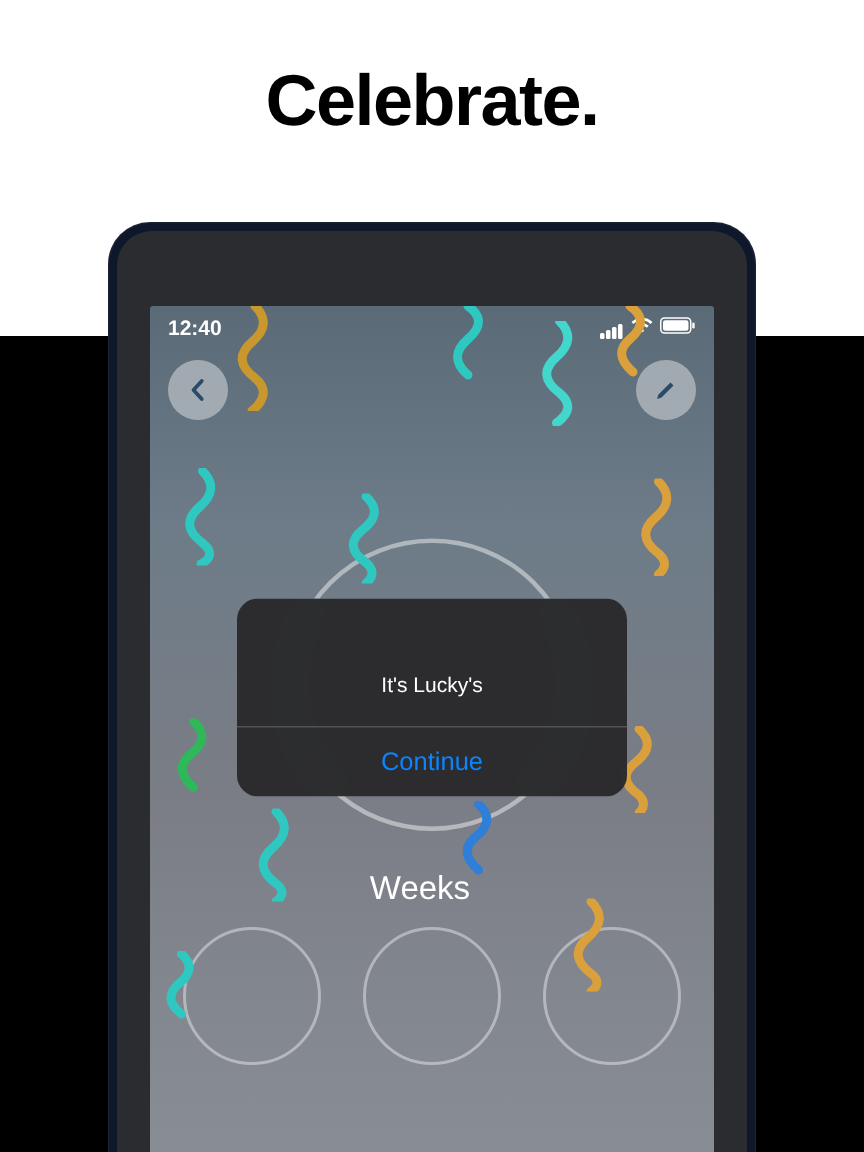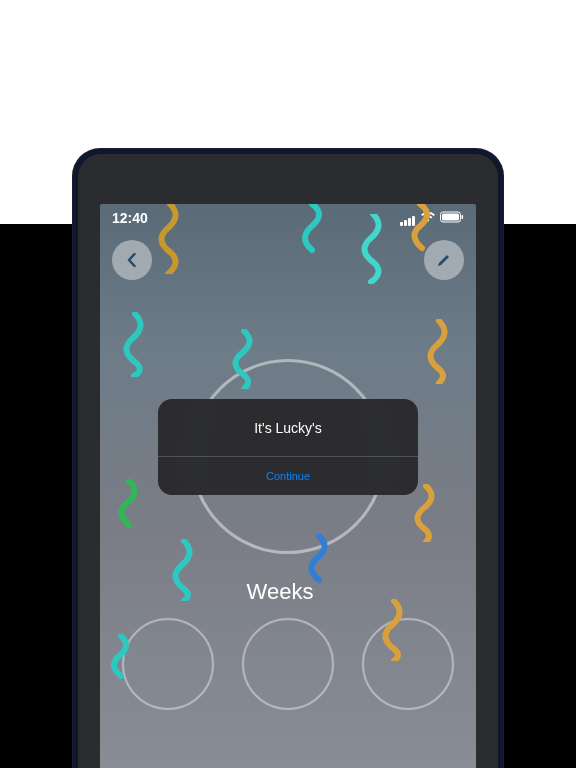--- a/index.html
+++ b/index.html
@@ -13,34 +13,35 @@
   .status-bar { position: absolute; top: 0; left: 0; right: 0; height: 28px; display: flex; justify-content: space-between; align-items: center; padding: 0 12px; color: #fff; font-size: 14px; font-weight: 600; }
   .status-right { display: flex; align-items: center; gap: 4px; }
   .nav-btn { position: absolute; top: 36px; width: 40px; height: 40px; border-radius: 50%; background: rgba(190,195,200,0.7); display: flex; align-items: center; justify-content: center; }
   .nav-back { left: 12px; }
   .nav-edit { right: 12px; }
   .big-circle { position: absolute; left: 50%; top: 155px; width: 195px; height: 195px; border: 3px solid rgba(255,255,255,0.45); border-radius: 50%; transform: translateX(-50%); }
   .weeks-label { position: absolute; left: 0; right: 16px; top: 375px; text-align: center; color: #fff; font-size: 22px; font-weight: 400; }
   .small-circles { position: absolute; left: 0; right: 0; top: 414px; display: flex; justify-content: center; gap: 28px; }
   .small-circle { width: 92px; height: 92px; border: 2.5px solid rgba(255,255,255,0.4); border-radius: 50%; }
   .alert { position: absolute; left: 50%; top: 195px; width: 260px; transform: translateX(-50%); background: rgba(40,40,42,0.95); border-radius: 14px; overflow: hidden; backdrop-filter: blur(10px); }
-  .alert-msg { padding: 20px 16px 18px; text-align: center; color: #fff; font-size: 14px; line-height: 1.35; }
+  .alert-msg { padding: 20px 16px 18px; text-align: center; color: #fff; font-size: 14px; line-height: 1.35; margin-top: 28px; }
   .alert-sep { height: 1px; background: rgba(255,255,255,0.18); }
-  .alert-btn { padding: 13px 0; text-align: center; color: #0a84ff; font-size: 11px; cursor: pointer; }
+  .alert-btn { padding: 13px 0; text-align: center; color: #0a84ff; font-size: 17px; cursor: pointer; }
   .home-btn { position: absolute; left: 50%; bottom: 20px; width: 36px; height: 36px; border: 2px solid #3a3c40; border-radius: 50%; transform: translateX(-50%); background: #1a1b1e; }
   .home-btn-inner { position: absolute; left: 50%; top: 50%; width: 12px; height: 12px; border: 1.5px solid #3f4245; border-radius: 3px; transform: translate(-50%,-50%); }
   .streamer { position: absolute; pointer-events: none; }
   
   .sigbar { display:inline-block; width:3px; background:#fff; margin-right:1px; border-radius:1px; vertical-align:bottom;}
 </style>
 </head>
 <body>
 
 <div class="page">
   <div class="black-band"></div>
+  <h1 class="headline">Celebrate.</h1>
 
   <div class="ipad">
     <div class="ipad-inner"></div>
 
     <div class="screen">
 
       <div class="status-bar">
         <span>12:40</span>
         <div class="status-right">
           <span>

